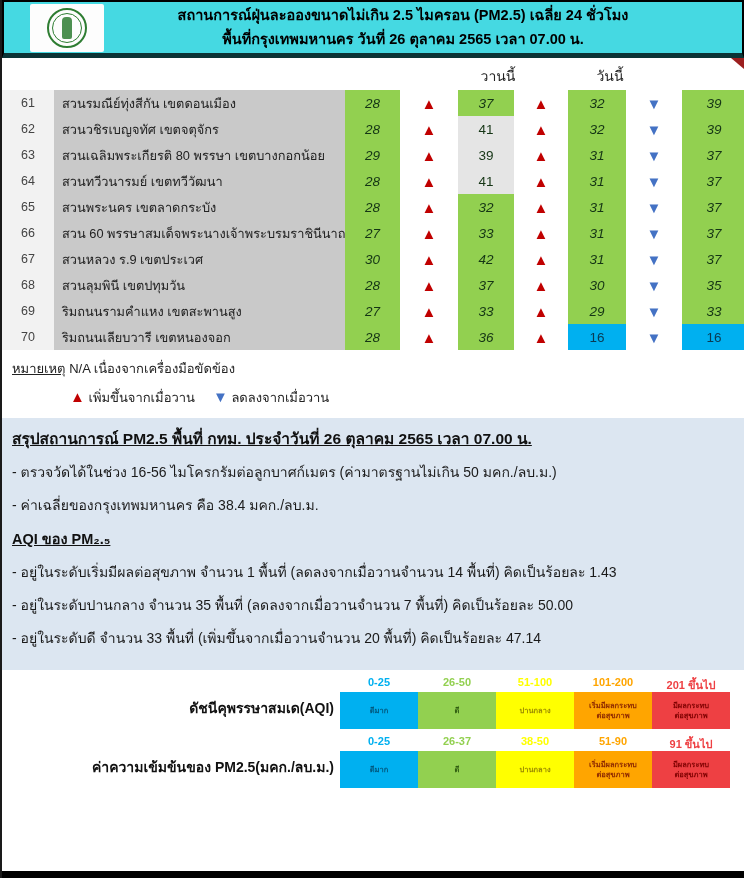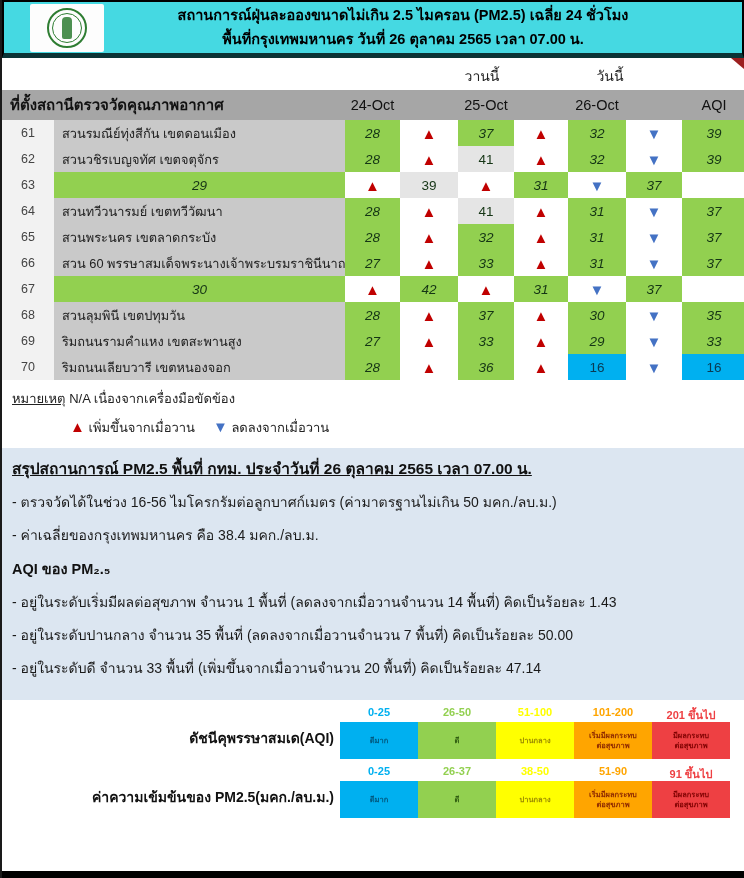--- a/index.html
+++ b/index.html
@@ -16,21 +16,21 @@
   .seal { width:40px; height:40px; border-radius:50%; border:2px solid #2e7d32; position:relative;
           display:flex; align-items:center; justify-content:center; }
   .seal::before { content:""; position:absolute; inset:3px; border-radius:50%; border:1px solid #2e7d32; }
   .seal-core { width:10px; height:22px; background:#2e7d32; border-radius:4px 4px 2px 2px; opacity:.85; }
   .banner-text { flex:1; text-align:center; font-weight:bold; font-size:14.5px; line-height:1.6; color:#000;
                  padding-right:40px; }
 
   
   .day-row { position:relative; height:32px; background:#fff; }
   .day-label { position:absolute; top:7px; width:80px; text-align:center; font-size:14px; color:#222; }
-  .day-yesterday { left:440px; }
+  .day-yesterday { left:456px; }
   .day-today { left:568px; }
   .corner-flag { position:absolute; right:0; top:0; width:0; height:0;
                  border-top:11px solid #9c1f1f; border-left:13px solid transparent; }
 
   
   .grid-row { display:grid; grid-template-columns:52px 291px 55px 58px 56px 54px 58px 56px 64px; }
   .thead { height:30px; background:#a6a6a6; align-items:center; }
   .thead .station-h { grid-column:1 / span 2; font-weight:bold; font-size:15px; padding-left:8px; color:#111; }
   .thead .date-h { text-align:center; font-size:14.5px; color:#111; }
   .trow { height:26px; }
@@ -51,21 +51,21 @@
   .note-line { font-size:13px; color:#222; }
   .note-label { text-decoration:underline; }
   .legend-line { font-size:13px; color:#222; padding:8px 0 6px 58px; }
   .legend-line .arrow-up, .legend-line .arrow-down { font-size:15px; }
   .legend-gap { display:inline-block; width:18px; }
 
   
   .summary { background:#dce6f1; padding:8px 14px 10px 10px; }
   .summary-title { font-weight:bold; font-size:15.5px; text-decoration:underline; color:#111; margin-bottom:10px; }
   .bullet { font-size:14px; color:#1a1a1a; margin-bottom:11px; }
-  .aqi-heading { font-size:14.5px; font-weight:bold; color:#111; margin:2px 0 11px 0; }
+  .aqi-heading { font-size:14.5px; font-weight:bold; color:#111; margin:2px 0 11px 0;text-decoration:underline; }
 
   
   .scales { background:#fff; padding:6px 8px 2px 0; }
   .scale-row { display:flex; align-items:flex-end; margin-bottom:6px; }
   .scale-label { width:338px; text-align:right; font-weight:bold; font-size:14px; color:#111;
                  padding-right:6px; padding-bottom:10px; }
   .scale-bar { width:390px; }
   .range-row { display:flex; height:16px; }
   .range-cell { flex:1; text-align:center; font-size:11px; font-weight:bold; }
   .seg-row { display:flex; height:37px; }
@@ -89,30 +89,20 @@
       <div>พื้นที่กรุงเทพมหานคร วันที่ 26 ตุลาคม 2565 เวลา 07.00 น.</div>
     </div>
   </div>
 
   <div class="day-row">
     <span class="corner-flag"></span>
     <span class="day-label day-yesterday">วานนี้</span>
     <span class="day-label day-today">วันนี้</span>
   </div>
 
-  <div class="grid-row thead">
-    <span class="station-h">ที่ตั้งสถานีตรวจวัดคุณภาพอากาศ</span>
-    <span class="date-h">24-Oct</span>
-    <span class="date-h"></span>
-    <span class="date-h">25-Oct</span>
-    <span class="date-h"></span>
-    <span class="date-h">26-Oct</span>
-    <span class="date-h"></span>
-    <span class="date-h">AQI</span>
-  </div>
 
   <div id="station-rows">
       <div class="grid-row trow">
         <span class="c-num">61</span>
         <span class="c-name">สวนรมณีย์ทุ่งสีกัน เขตดอนเมือง</span>
         <span class="c-val bg-green">28</span>
         <span class="c-arrow arrow-up">▲</span>
         <span class="c-val bg-green">37</span>
         <span class="c-arrow arrow-up">▲</span>
         <span class="c-val bg-green">32</span>
@@ -125,20 +115,21 @@
         <span class="c-val bg-green">28</span>
         <span class="c-arrow arrow-up">▲</span>
         <span class="c-val bg-yellow">41</span>
         <span class="c-arrow arrow-up">▲</span>
         <span class="c-val bg-green">32</span>
         <span class="c-arrow arrow-down">▼</span>
         <span class="c-val bg-green">39</span>
       </div>
       <div class="grid-row trow">
         <span class="c-num">63</span>
+        <span class="c-name">สวนเฉลิมพระเกียรติ 80 พรรษา  เขตบางกอกน้อย</span>
         <span class="c-val bg-green">29</span>
         <span class="c-arrow arrow-up">▲</span>
         <span class="c-val bg-yellow">39</span>
         <span class="c-arrow arrow-up">▲</span>
         <span class="c-val bg-green">31</span>
         <span class="c-arrow arrow-down">▼</span>
         <span class="c-val bg-green">37</span>
       </div>
       <div class="grid-row trow">
         <span class="c-num">64</span>
@@ -168,20 +159,21 @@
         <span class="c-val bg-green">27</span>
         <span class="c-arrow arrow-up">▲</span>
         <span class="c-val bg-green">33</span>
         <span class="c-arrow arrow-up">▲</span>
         <span class="c-val bg-green">31</span>
         <span class="c-arrow arrow-down">▼</span>
         <span class="c-val bg-green">37</span>
       </div>
       <div class="grid-row trow">
         <span class="c-num">67</span>
+        <span class="c-name">สวนหลวง ร.9 เขตประเวศ</span>
         <span class="c-val bg-green">30</span>
         <span class="c-arrow arrow-up">▲</span>
         <span class="c-val bg-green">42</span>
         <span class="c-arrow arrow-up">▲</span>
         <span class="c-val bg-green">31</span>
         <span class="c-arrow arrow-down">▼</span>
         <span class="c-val bg-green">37</span>
       </div>
       <div class="grid-row trow">
         <span class="c-num">68</span>

